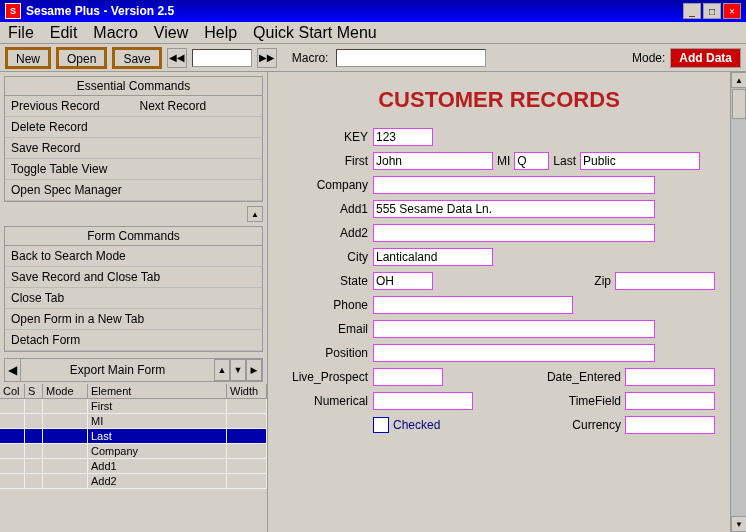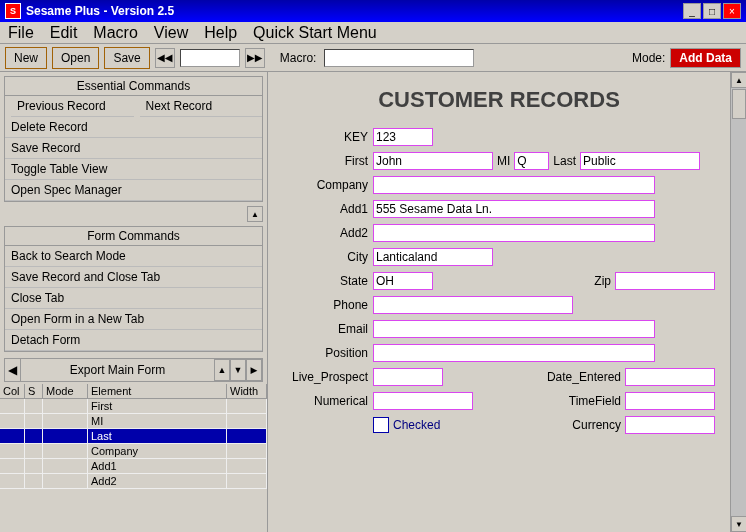--- a/index.html
+++ b/index.html
@@ -42,21 +42,21 @@
       background: #d4d0c8;
       padding: 3px 5px;
       display: flex;
       align-items: center;
       gap: 5px;
       height: 28px;
       border-bottom: 1px solid #999;
     }
     .toolbar-btn {
       background: #d4d0c8;
-      border: 1px solid #a16207;
+      border: 3px solid #a16207;
       padding: 2px 8px;
       font-size: 12px;
       cursor: pointer;
       height: 22px;
     }
     .nav-btn {
       background: #d4d0c8;
       border: 1px solid #999;
       width: 20px; height: 20px;
       display: flex; align-items: center; justify-content: center;
@@ -122,21 +122,21 @@
       padding: 3px 6px;
       background: #d4d0c8;
       border: none;
       border-bottom: 1px solid #bbb;
       cursor: pointer;
       font-size: 12px;
       color: #000;
     }
 
     .two-col { display: flex; }
-    .two-col .cmd-btn { flex: 1; margin-left: 6px; }
+    .two-col .cmd-btn { flex: 1; }
     .col-header {
       display: flex;
       background: #d4d0c8;
       border-bottom: 1px solid #999;
       font-size: 11px;
     }
     .col-header span {
       padding: 1px 3px;
       border-right: 1px solid #999;
     }
@@ -162,21 +162,21 @@
       flex: 1;
       background: #d4d0c8;
       overflow-y: auto;
       padding: 10px 15px;
     }
 
     .form-title {
       text-align: center;
       font-size: 22px;
       font-weight: bold;
-      color: #404040;
+      color: #b91c1c;
       margin-bottom: 15px;
       margin-top: 5px;
     }
 
     .form-row {
       display: flex;
       align-items: center;
       margin-bottom: 6px;
     }
 

